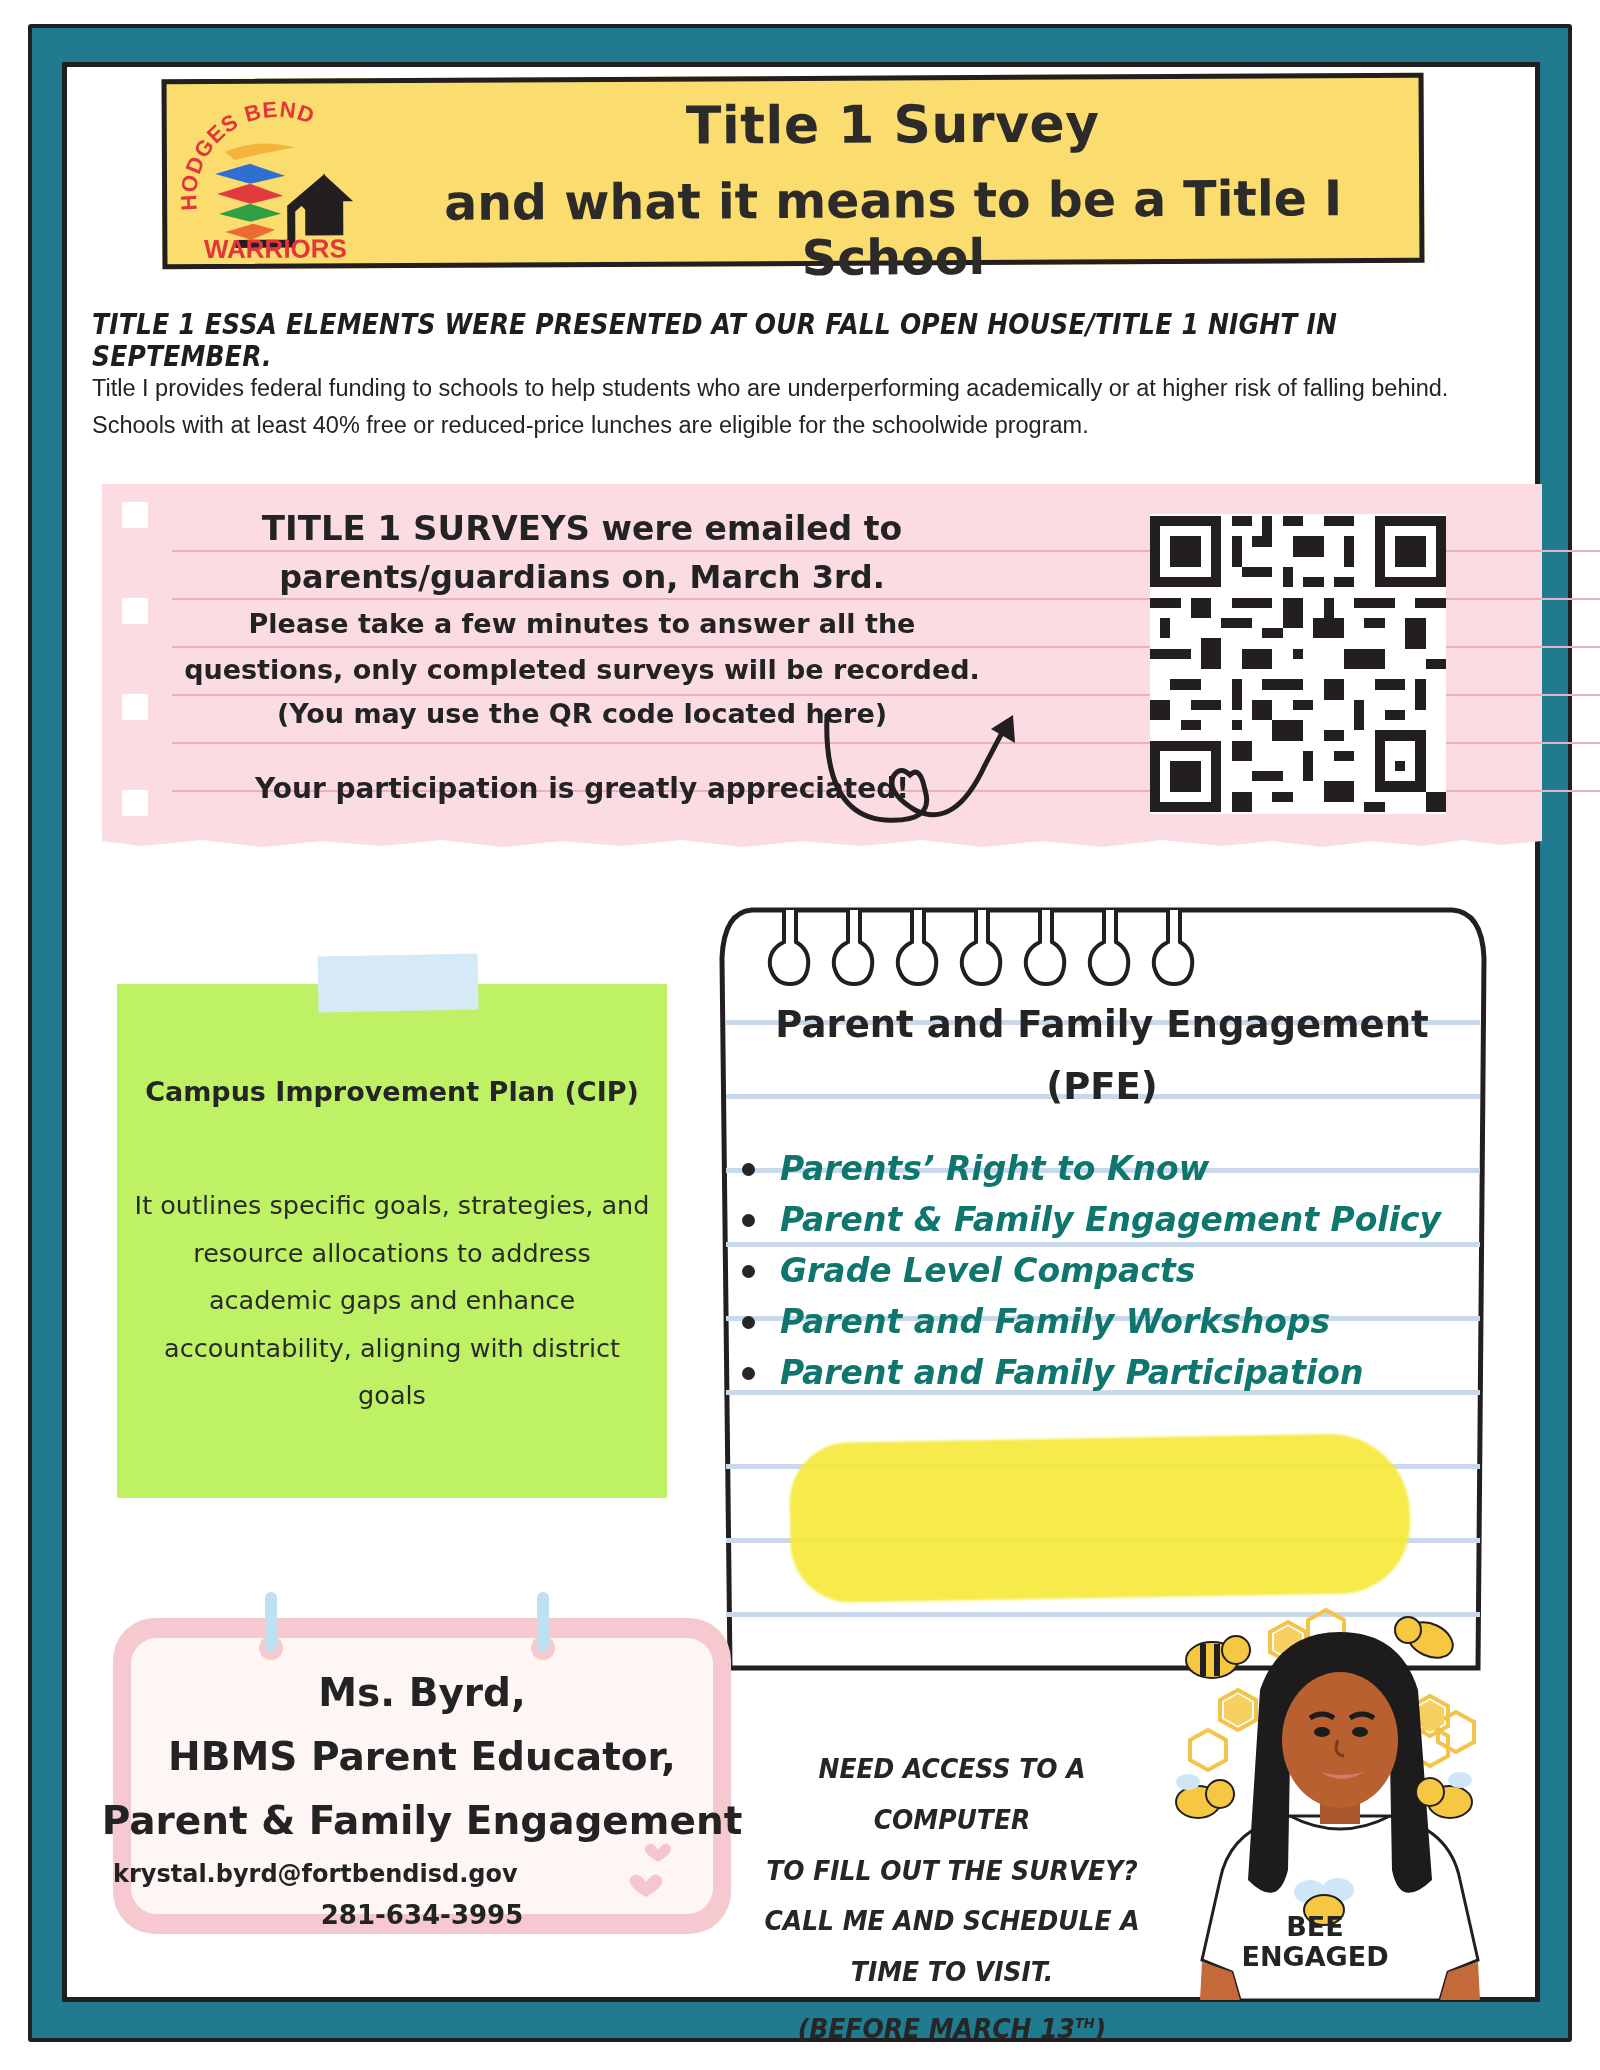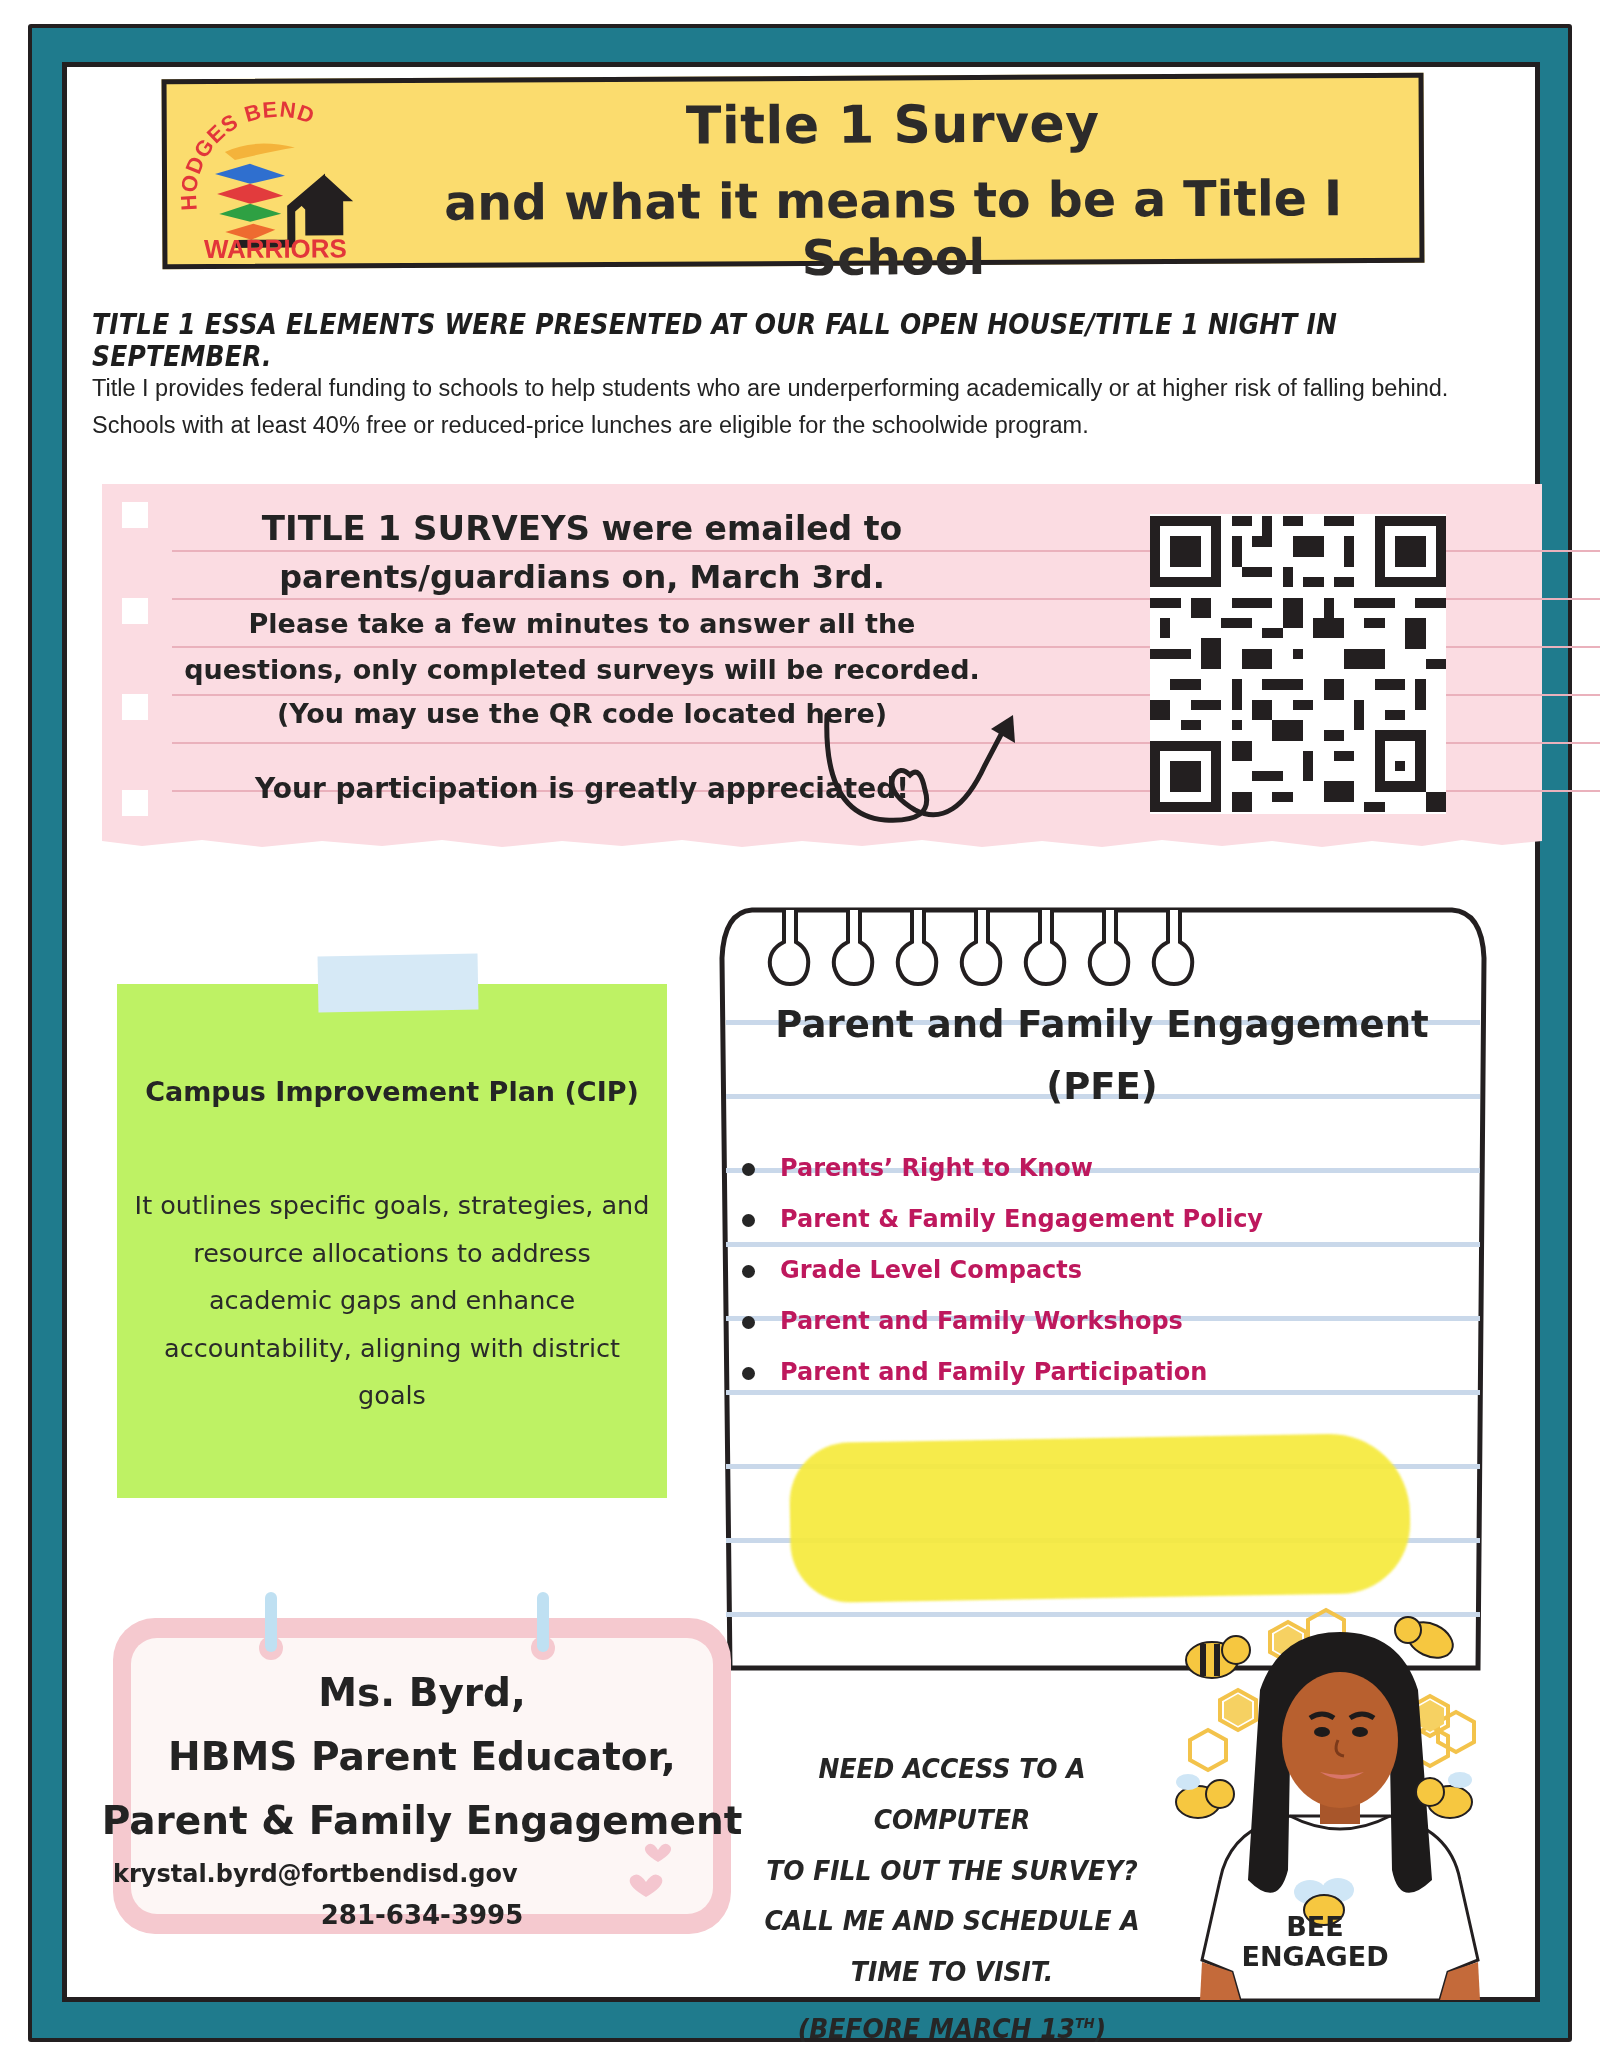--- a/index.html
+++ b/index.html
@@ -53,21 +53,21 @@
               font-family:"DejaVu Sans", sans-serif; font-size:25.5px; line-height:47.5px; color:#2a2a2a; }
 
   
   .notebook { position:absolute; left:712px; top:898px; width:780px; height:774px; }
   .notebook svg.nb-shape { position:absolute; left:0; top:0; width:100%; height:100%; }
   .nb-line { position:absolute; left:14px; right:12px; height:5px; background:#c9d8ea; }
   .pfe-title { position:absolute; left:0; right:0; top:96px; text-align:center;
                font-family:"DejaVu Sans", sans-serif; font-weight:bold; font-size:37px; line-height:62px; color:#242424; }
   .pfe-list { position:absolute; left:22px; top:245px; margin:0; padding:0; list-style:none; }
   .pfe-list li { position:relative; padding-left:46px; height:51px; line-height:51px;
-                 font-family:"DejaVu Sans", sans-serif; font-weight:bold; font-size:24px; color:#be185d; white-space:nowrap; }
+                 font-family:"DejaVu Sans", sans-serif; font-weight:bold; font-size:33px; color:#0f766e; white-space:nowrap;font-style:italic; }
   .pfe-list li .bullet { position:absolute; left:8px; top:20px; width:13px; height:13px; border-radius:50%; background:#262626; }
   .highlight { position:absolute; left:78px; top:540px; width:620px; height:160px;
                background:#f6ea3c; border-radius:60px 80px 70px 60px; opacity:0.92;
                filter:blur(1px); transform:rotate(-1deg); }
   .pfe-contact { position:absolute; left:50px; right:50px; top:548px; text-align:center;
                  font-family:"DejaVu Sans", sans-serif; font-weight:bold; font-size:31px; line-height:51px; color:#262626; }
 
   
   .contact { position:absolute; left:113px; top:1618px; width:618px; height:316px;
              background:#f5c9cf; border-radius:42px; }

